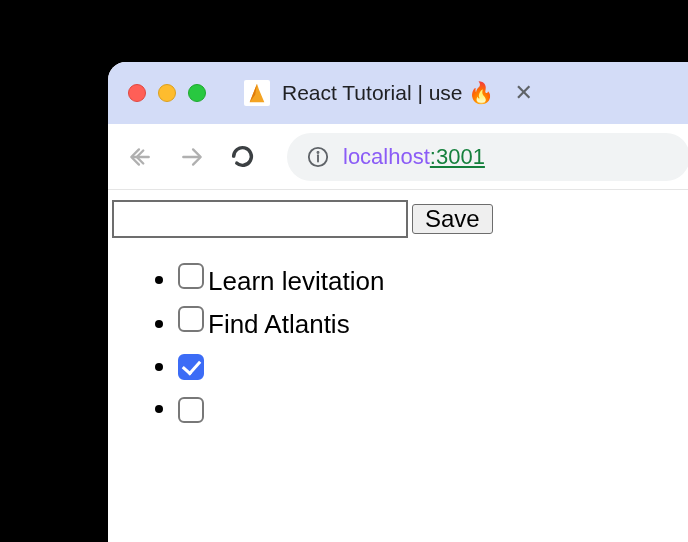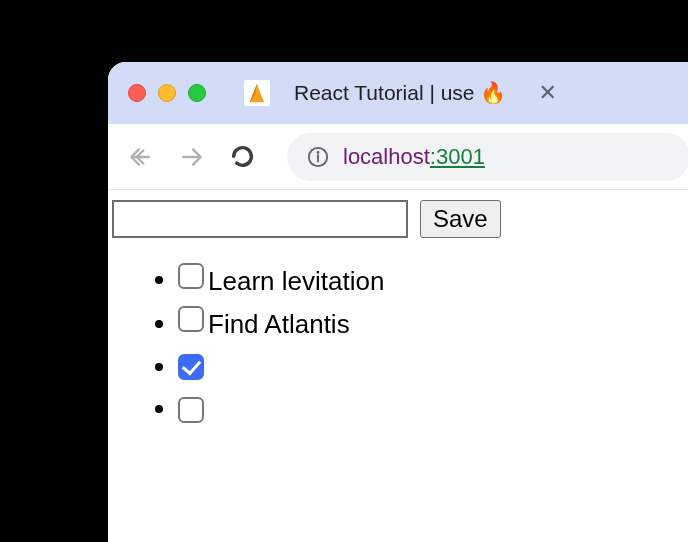--- a/index.html
+++ b/index.html
@@ -39,21 +39,21 @@
       width: 18px;
       height: 18px;
       border-radius: 50%;
     }
     .tl-red { background: #ff5f57; border: 1px solid #e04740; }
     .tl-yellow { background: #febc2e; border: 1px solid #dba01f; }
     .tl-green { background: #28c840; border: 1px solid #1ea82e; }
     .tab {
       display: flex;
       align-items: center;
-      gap: 24px;
+      gap: 12px;
       margin-left: 28px;
       font-size: 21px;
       color: #202124;
     }
     .favicon {
       width: 26px;
       height: 26px;
       background: #fff;
       display: flex;
       align-items: center;
@@ -107,46 +107,46 @@
     }
     .info-icon {
       color: #5f6368;
       display: flex;
       align-items: center;
     }
     .url-text {
       font-size: 22px;
       color: #202124;
     }
-    .url-host { color: #701a75; }
+    .url-host { color: #8b5cf6; }
     .url-port { color: #15803d; text-decoration: underline; }
     .content {
       padding: 0;
       background: #fff;
     }
     .form-row {
       display: flex;
       padding: 10px 4px 0 4px;
       align-items: center;
     }
     .text-input {
       width: 296px;
       height: 38px;
       border: 2px solid #6d6d6d;
       padding: 4px 6px;
       font-size: 18px;
       background: #fff;
     }
     .save-btn {
-      height: 38px;
+      height: 30px;
       border: 1.5px solid #6d6d6d;
       background: #efefef;
       font-size: 24px;
       padding: 0 12px;
-      margin-left: 12px;
+      margin-left: 4px;
       cursor: pointer;
       font-family: inherit;
       border-radius: 3px;
     }
     .todo-list {
       list-style: disc;
       padding: 24px 0 0 70px;
     }
     .todo-list li {
       font-size: 26px;

